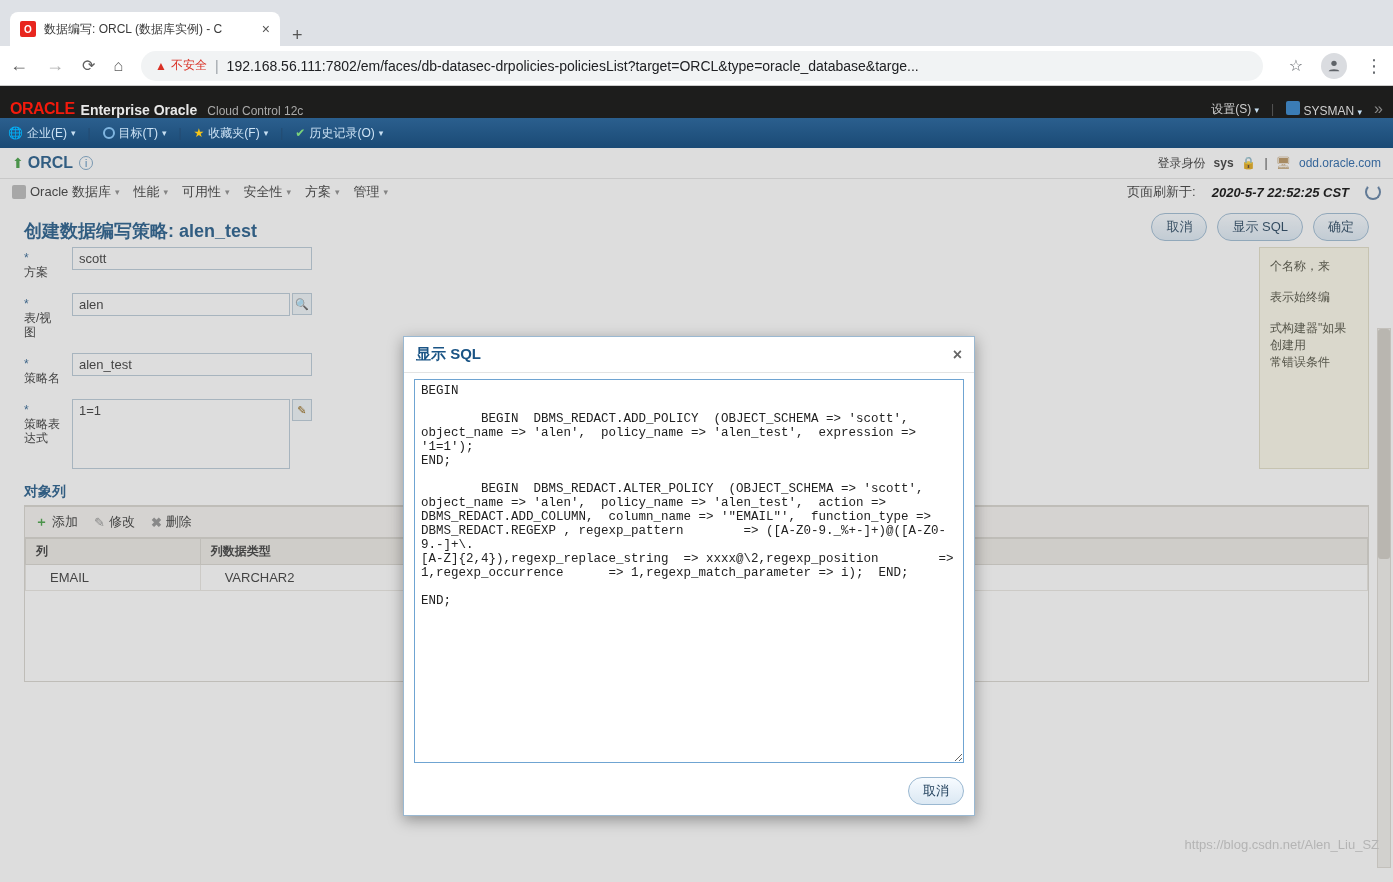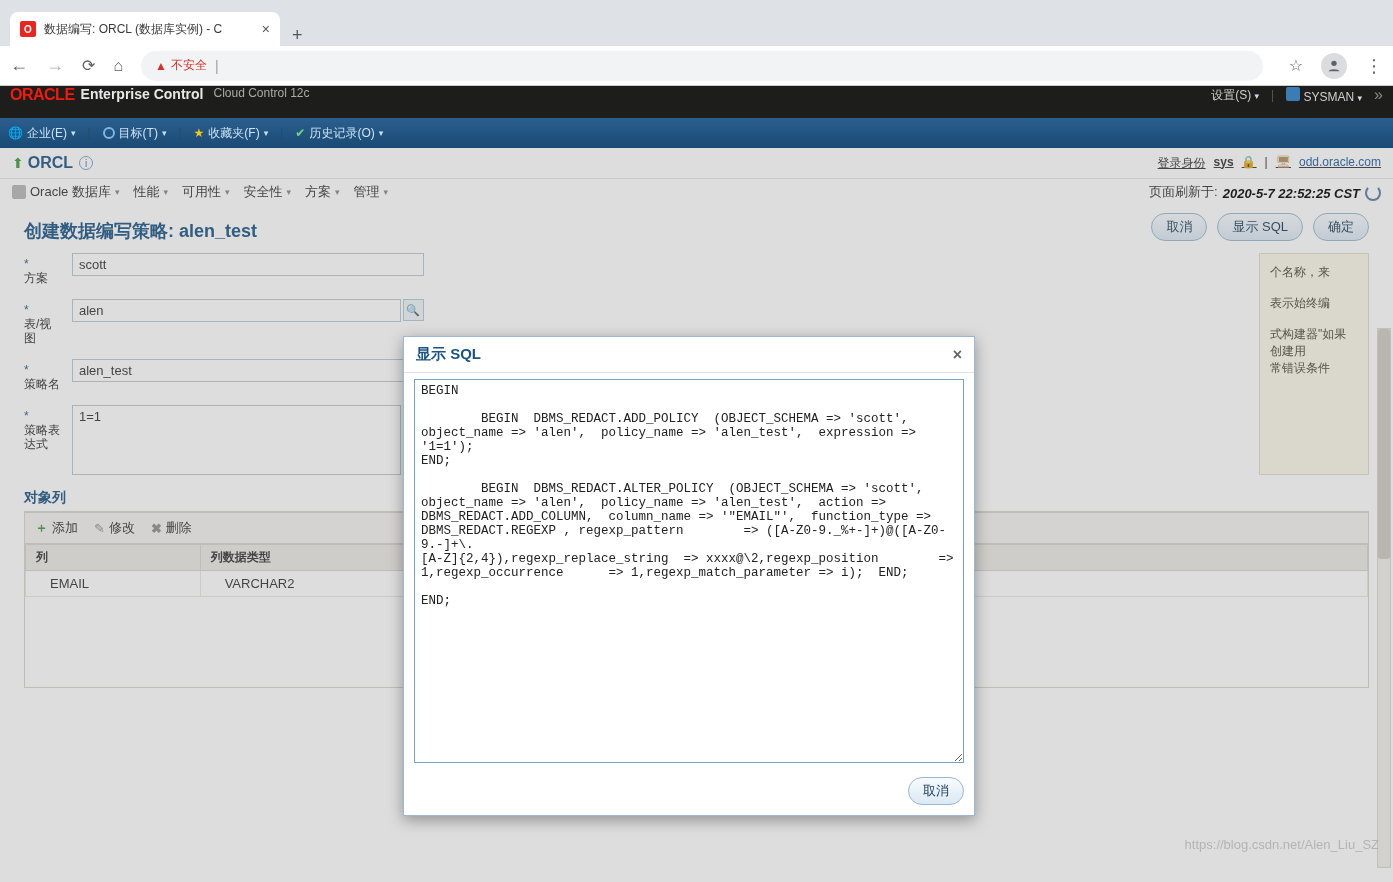--- a/index.html
+++ b/index.html
@@ -20,21 +20,21 @@
 .addr-bar { flex: 1; display: flex; align-items: center; background: #f1f3f4; border-radius: 16px; height: 30px; padding: 0 14px; gap: 8px; font-size: 14px; color: #202124; }
 .addr-warn { color:#d93025; font-size:12px; display:flex; align-items:center; gap:4px;}
 .addr-warn-tri { color:#d93025; }
 .addr-sep { color:#9aa0a6; }
 .addr-url { color:#202124; white-space:nowrap; overflow:hidden; }
 .star { color:#5f6368; font-size:16px; margin-left: 8px;}
 .avatar { width:26px;height:26px;border-radius:50%;background:#dadce0;display:flex;align-items:center;justify-content:center;color:#5f6368; }
 .kebab { color:#5f6368; font-size: 18px;}
 
 
-.oracle-header { background: #1d1d1c; height: 32px; display:flex; align-items:flex-start; padding: 0 10px; color:#c7c7c7; font-size:12px; }
+.oracle-header { background: #1d1d1c; height: 32px; display:flex; align-items:flex-end; padding: 0 10px; color:#c7c7c7; font-size:12px; }
 .oracle-logo { color:#f21a0c; font-weight:bold; font-size:16px; letter-spacing:-0.5px; font-family: Arial; }
 .em-title { color:#e8e8e8; font-weight:bold; margin-left:6px; font-size:14px;}
 .cc-sub { color:#aaa; margin-left:10px; font-size:12px;}
 .oracle-right { margin-left:auto; display:flex; align-items:center; gap:12px; color:#d0d0d0;}
 .oracle-right .sep { color:#555;}
 .user-ico { width:14px;height:14px;background:#3b7cb5;border-radius:2px;display:inline-block;}
 
 
 .blue-bar { background: linear-gradient(#2b5f8e,#1a4a75); height:30px; display:flex; align-items:center; padding: 0 8px; gap:10px; color:#cde3f5; font-size:12px; }
 .blue-item { display:flex; align-items:center; gap:4px; cursor:pointer;}
@@ -44,43 +44,43 @@
 .blue-search { margin-left:auto; display:flex; align-items:center; gap:6px;}
 .blue-search input { width:270px; height:20px; border:1px solid #7aa3c5; background:#fff; font-size:12px; padding:0 4px;}
 .blue-go { width:22px; height:20px; background:#d9e6f2; border:1px solid #7aa3c5; display:flex;align-items:center;justify-content:center;color:#2b5f8e;}
 
 
 .page { background:#fff; position:relative; height: calc(882px - 46px - 40px - 32px - 30px); }
 .orcl-row { display:flex; align-items:center; padding: 6px 12px; border-bottom:1px solid #e3e3e3;}
 .orcl-up { color:#3b9c3b; font-size:14px; margin-right:4px;}
 .orcl-name { color:#1a5485; font-weight:bold; font-size:16px;}
 .orcl-info { width:14px;height:14px;border-radius:50%;border:1px solid #7aa3c5;color:#3b7cb5;font-size:10px;display:inline-flex;align-items:center;justify-content:center;margin-left:6px;}
-.orcl-right { margin-left:auto; display:flex; align-items:flex-start; gap:8px; font-size:12px; color:#333;text-decoration:underline;}
+.orcl-right { margin-left:auto; display:flex; align-items:center; gap:8px; font-size:12px; color:#333;}
 .lock-ico { color:#caa43a;}
 .server-ico { color:#b7915a;}
 .odd-link { color:#2060a5;}
 
 .db-menu { display:flex; align-items:center; gap:14px; padding: 4px 12px 8px; font-size:13px; color:#333;}
 .db-menu .mi { display:flex;align-items:center;gap:4px;cursor:pointer;}
 .db-ico-disk { width:14px;height:14px;background:#b7b7b7;border-radius:2px;display:inline-block;}
-.db-refresh-right { margin-left:auto; display:flex;align-items:flex-end;gap:5px; color:#333; font-size:13px;}
+.db-refresh-right { margin-left:auto; display:flex;align-items:center;gap:16px; color:#333; font-size:13px;}
 .db-refresh-right b { color:#000;font-style:italic;}
 .refresh-ico { width:16px;height:16px;border:2px solid #5a7ba0;border-radius:50%;border-top-color:transparent;display:inline-block;}
 
 .form-area { padding: 10px 24px; position:relative;}
-.form-title { color:#1a5485; font-size:18px; font-weight:bold; margin-bottom:10px;}
+.form-title { color:#1a5485; font-size:18px; font-weight:bold; margin-bottom:4px;}
 .action-btns { position:absolute; right:24px; top:4px; display:flex; gap:10px;}
 .obtn { background:linear-gradient(#f7fbff,#dbe8f3); border:1px solid #9ab8d1; padding:4px 14px; border-radius:14px; font-size:13px; color:#1a3a56; cursor:pointer;}
 
 .form-rows { display:flex; gap:20px;}
 .fcol { flex:0 0 330px; display:flex; flex-direction:column; gap:14px;}
 .frow { display:flex; align-items:flex-start; gap:10px;}
 .flabel { width:38px; font-size:12px; color:#333; text-align:left; padding-top:4px; line-height:14px;}
 .flabel .ast{ color:#2b5f8e;}
-.finput { width:352px;}
+.finput { width:240px;}
 .finput input, .finput textarea { width:100%; border:1px solid #b7c8d6; background:#fff; font-size:13px; padding:3px 6px; color:#333;}
 .finput textarea { height:70px; resize:none;}
 .editbt { width:22px;height:22px;border:1px solid #b7c8d6;background:#eef4f9;display:inline-flex;align-items:center;justify-content:center;font-size:11px;color:#8b5a00;}
 .hint-box { border:1px solid #e0dcc5; background:#fbf8e9; padding:10px; font-size:12px; color:#4a4a3a; width:110px;}
 
 .subhead { color:#1a5485; font-weight:bold; font-size:14px; margin: 14px 0 4px;}
 .tbl-tools { display:flex; align-items:center; gap:16px; padding:6px 10px; background:#f4f2ef; border-top:1px solid #d7d4ce; border-bottom:1px solid #d7d4ce;}
 .tbtn { display:flex;align-items:center;gap:4px; font-size:13px; color:#333; cursor:pointer;}
 .plus{color:#3b9c3b;font-weight:bold;}
 .pencil{color:#8f8f8f;}
@@ -124,34 +124,35 @@
   <span class="nav-arrow">←</span>
   <span class="nav-arrow dis">→</span>
   <span class="reload">⟳</span>
   <span class="home">⌂</span>
   <div class="addr-bar">
     <span class="addr-warn">
       <span class="addr-warn-tri">▲</span>
       <span>不安全</span>
     </span>
     <span class="addr-sep">|</span>
+    <span class="addr-url">192.168.56.111:7802/em/faces/db-datasec-drpolicies-policiesList?target=ORCL&amp;type=oracle_database&amp;targe...</span>
   </div>
   <span class="star">☆</span>
   <span class="avatar">
     <svg width="16" height="16" viewBox="0 0 24 24" fill="#5f6368">
         <circle cx="12" cy="8" r="4"></circle>
         <path d="M4 20c0-4 16-4 16 0"></path>
       </svg>
   </span>
   <span class="kebab">⋮</span>
 </div>
 
 <div class="oracle-header">
   <span class="oracle-logo">ORACLE</span>
-  <span class="em-title">Enterprise Control</span>
+  <span class="em-title">Enterprise Oracle</span>
   <span class="cc-sub">Cloud Control 12c</span>
   <div class="oracle-right">
     <span><span>设置(S)</span> <span class="car">▾</span></span>
     <span class="sep">|</span>
     <span><span class="user-ico"></span> <span>SYSMAN</span> <span class="car">▾</span></span>
     <span style="color:#888;font-size:16px;">»</span>
   </div>
 </div>
 
 <div class="blue-bar">

